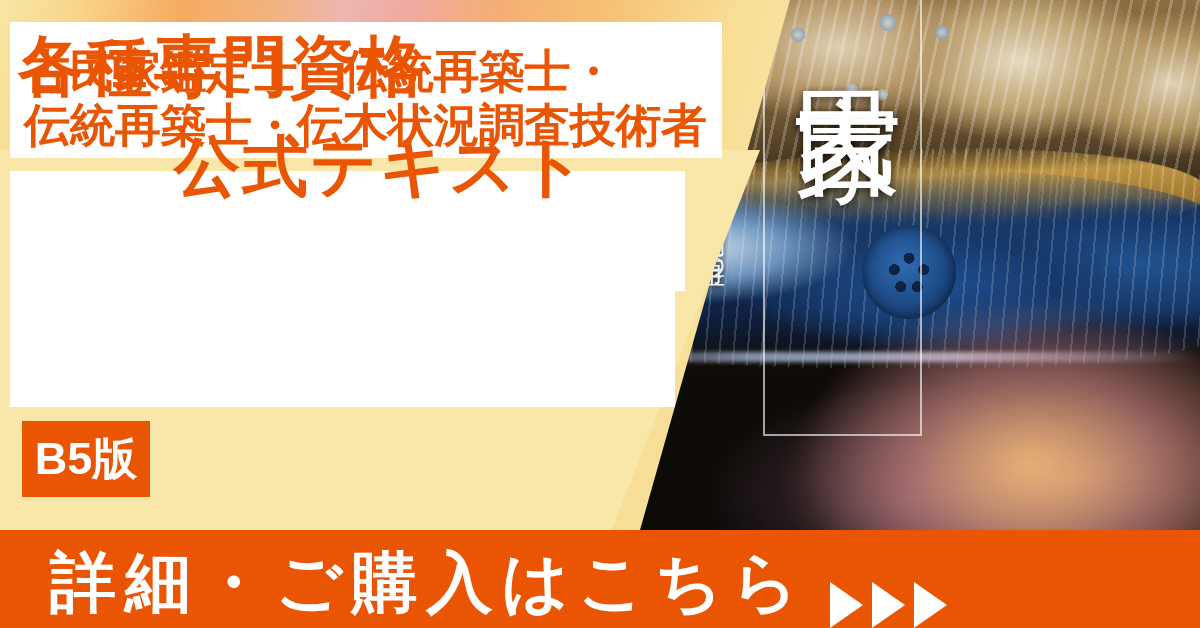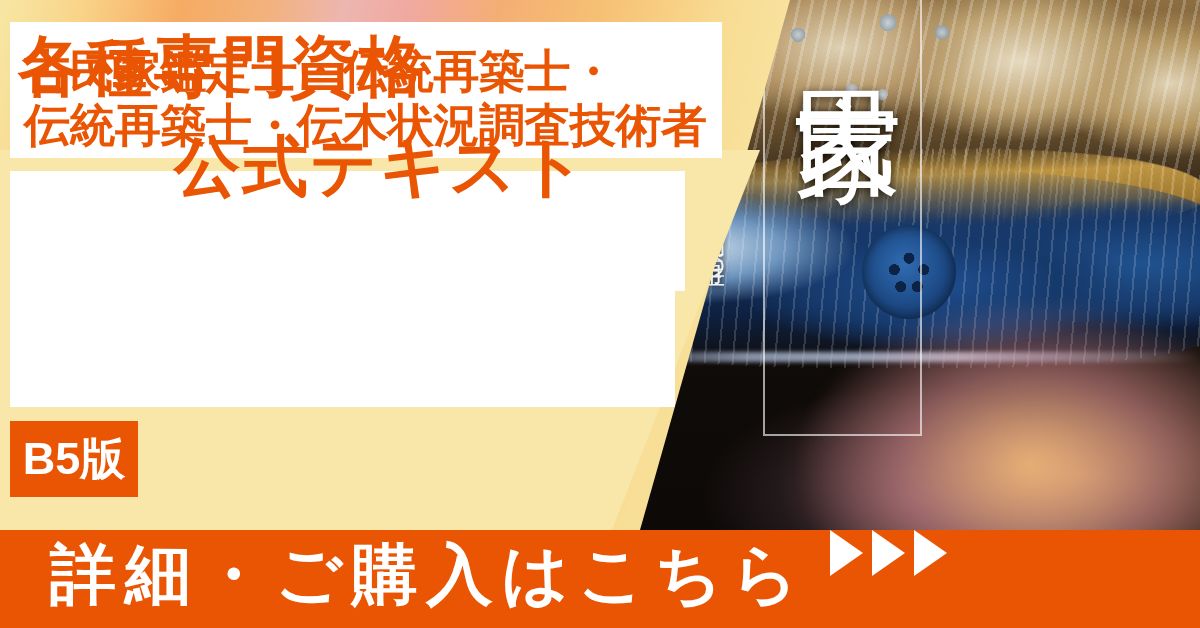--- a/index.html
+++ b/index.html
@@ -256,21 +256,21 @@
     font-weight: 700;
     letter-spacing: 2px;
     white-space: nowrap;
   }
   .headline-1 { left: 18px;  top: 22px; }
   .headline-2 { left: 158px; top: 122px; margin-left: 16px; }
 
   
   .price-row {
     position: absolute;
-    left: 10px;
+    left: 22px;
     top: 421px;
     height: 76px;
     display: flex;
     align-items: flex-end;
   }
   .badge {
     display: flex;
     align-items: center;
     justify-content: center;
     width: 128px;
@@ -293,21 +293,21 @@
 
   
   .cta-bar {
     position: absolute;
     left: 0;
     top: 530px;
     width: 1200px;
     height: 98px;
     background: #ea5504;
     display: flex;
-    align-items: flex-start;
+    align-items: flex-end;
   }
   .cta-text {
     margin-left: 50px;
     color: #ffffff;
     font-size: 66px;
     font-weight: 700;
     letter-spacing: 9px;
     white-space: nowrap;
   }
   .cta-arrows {

